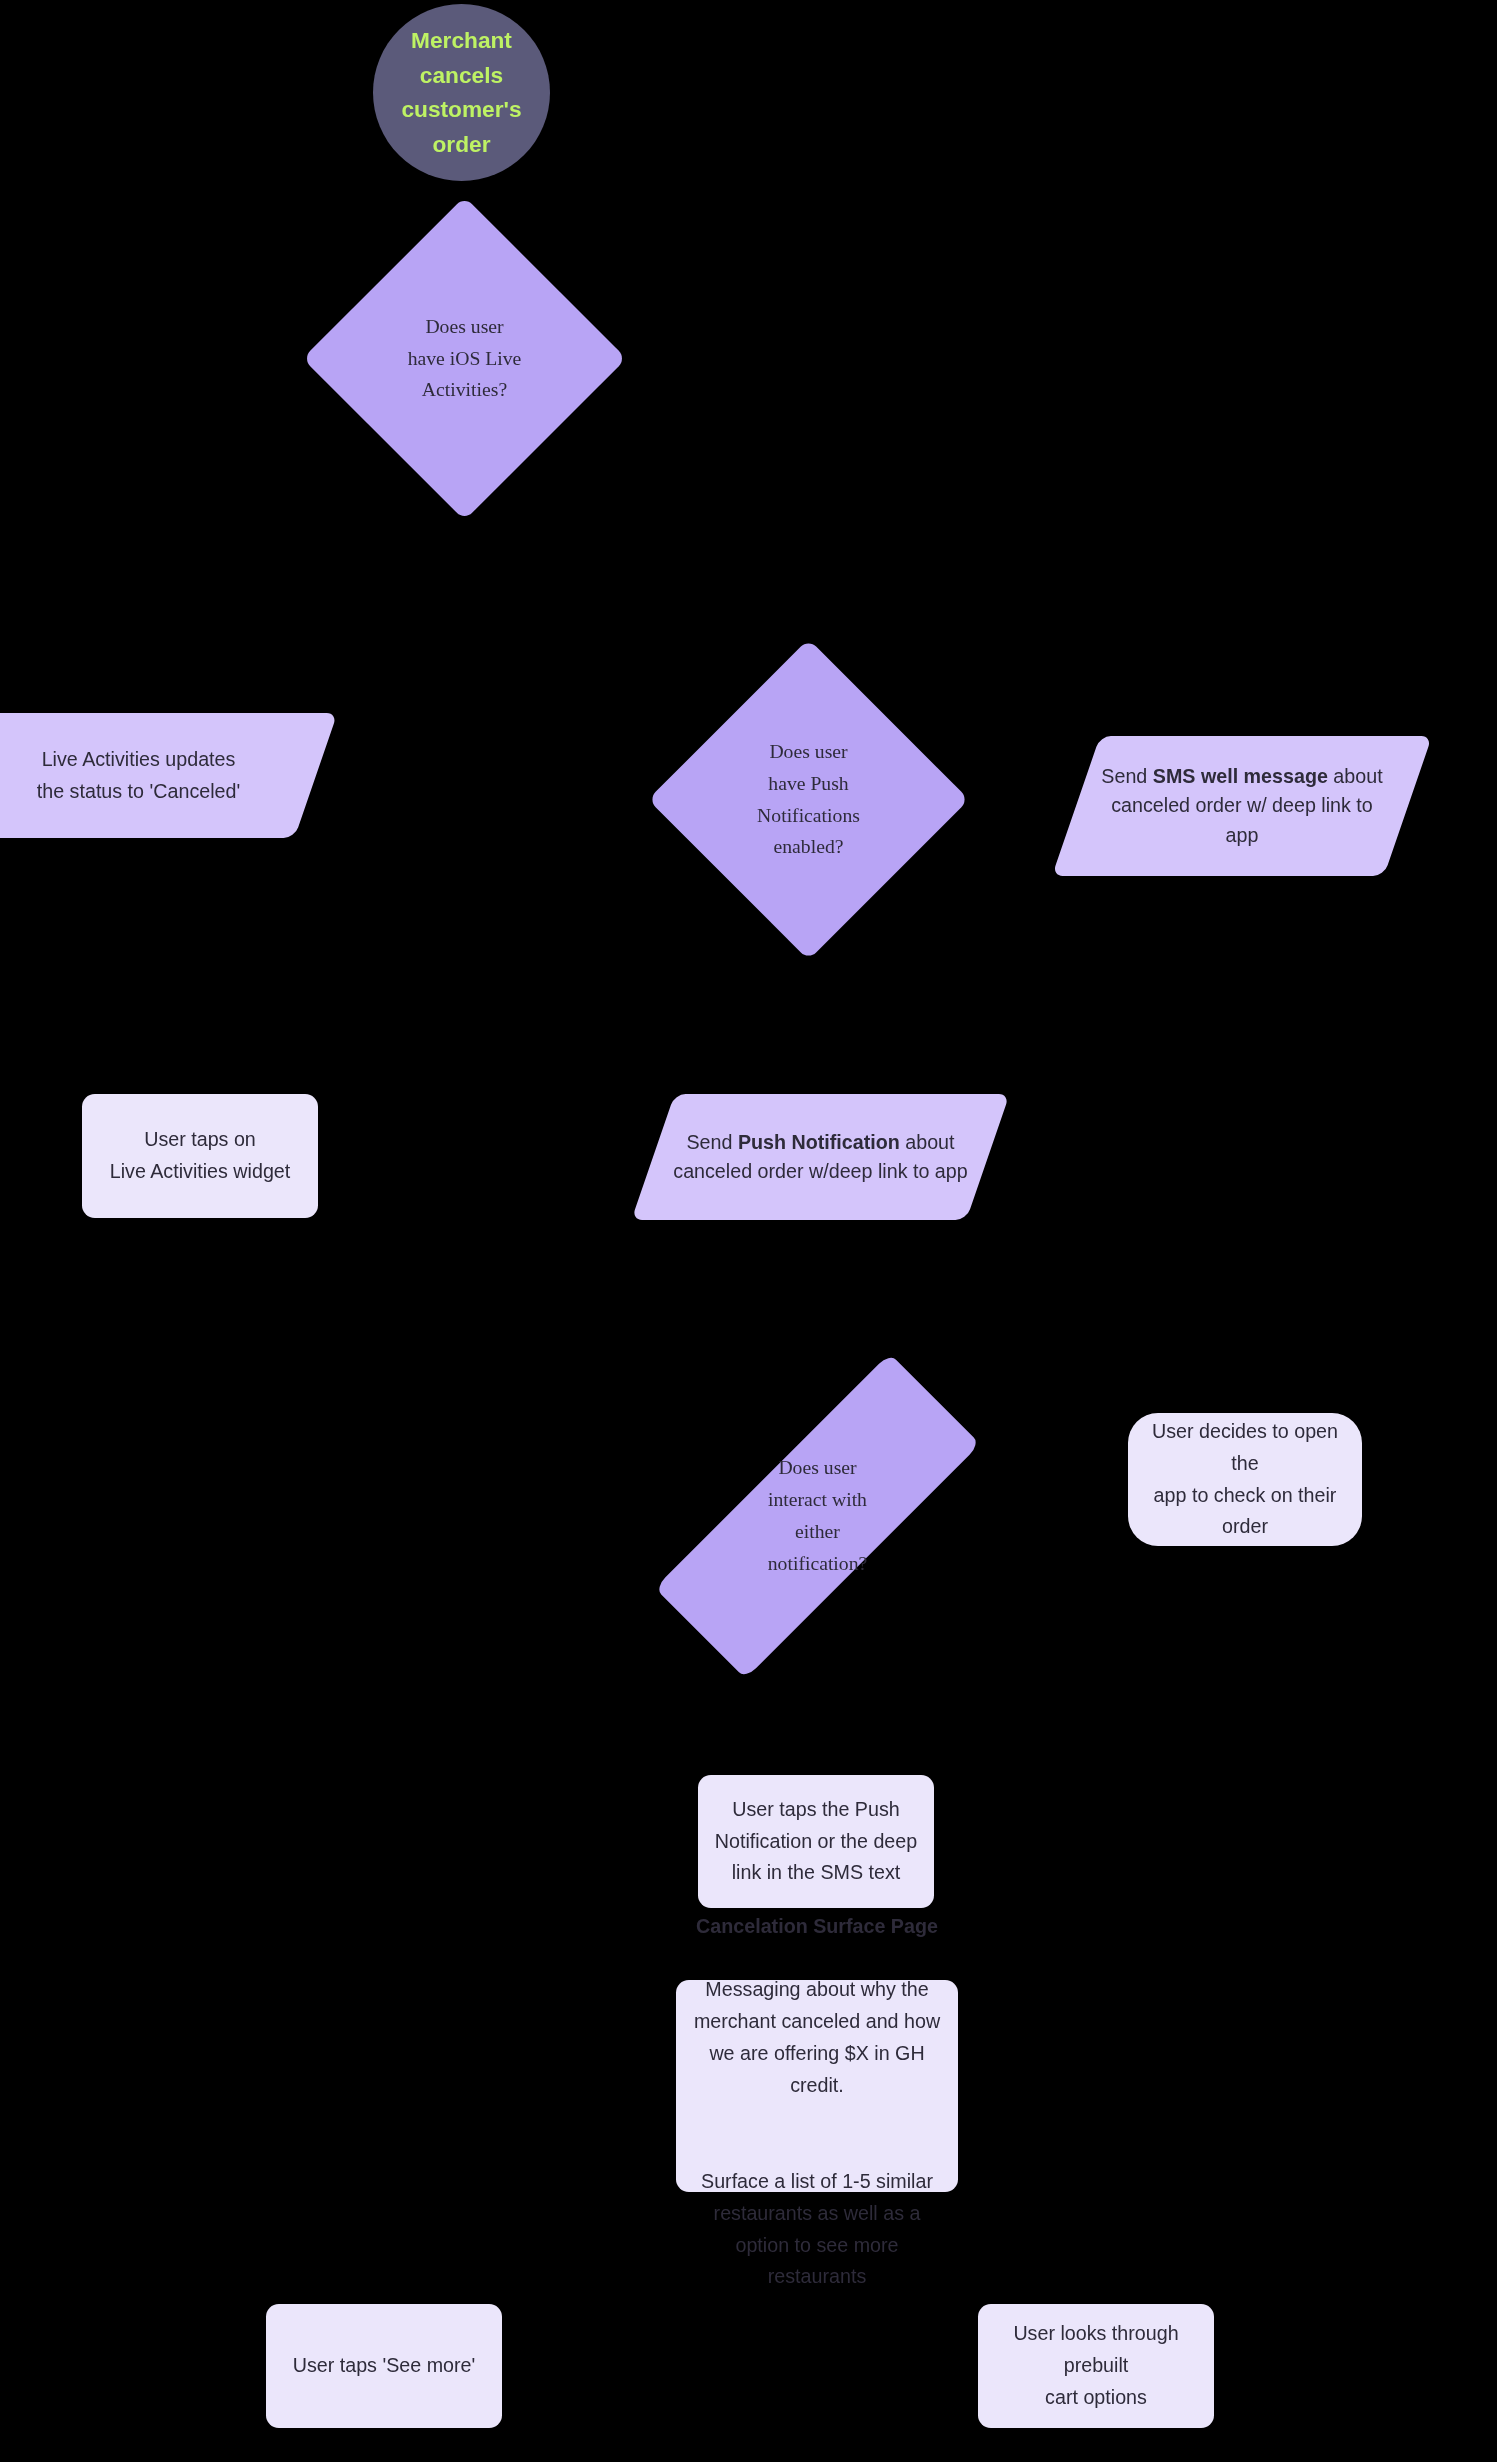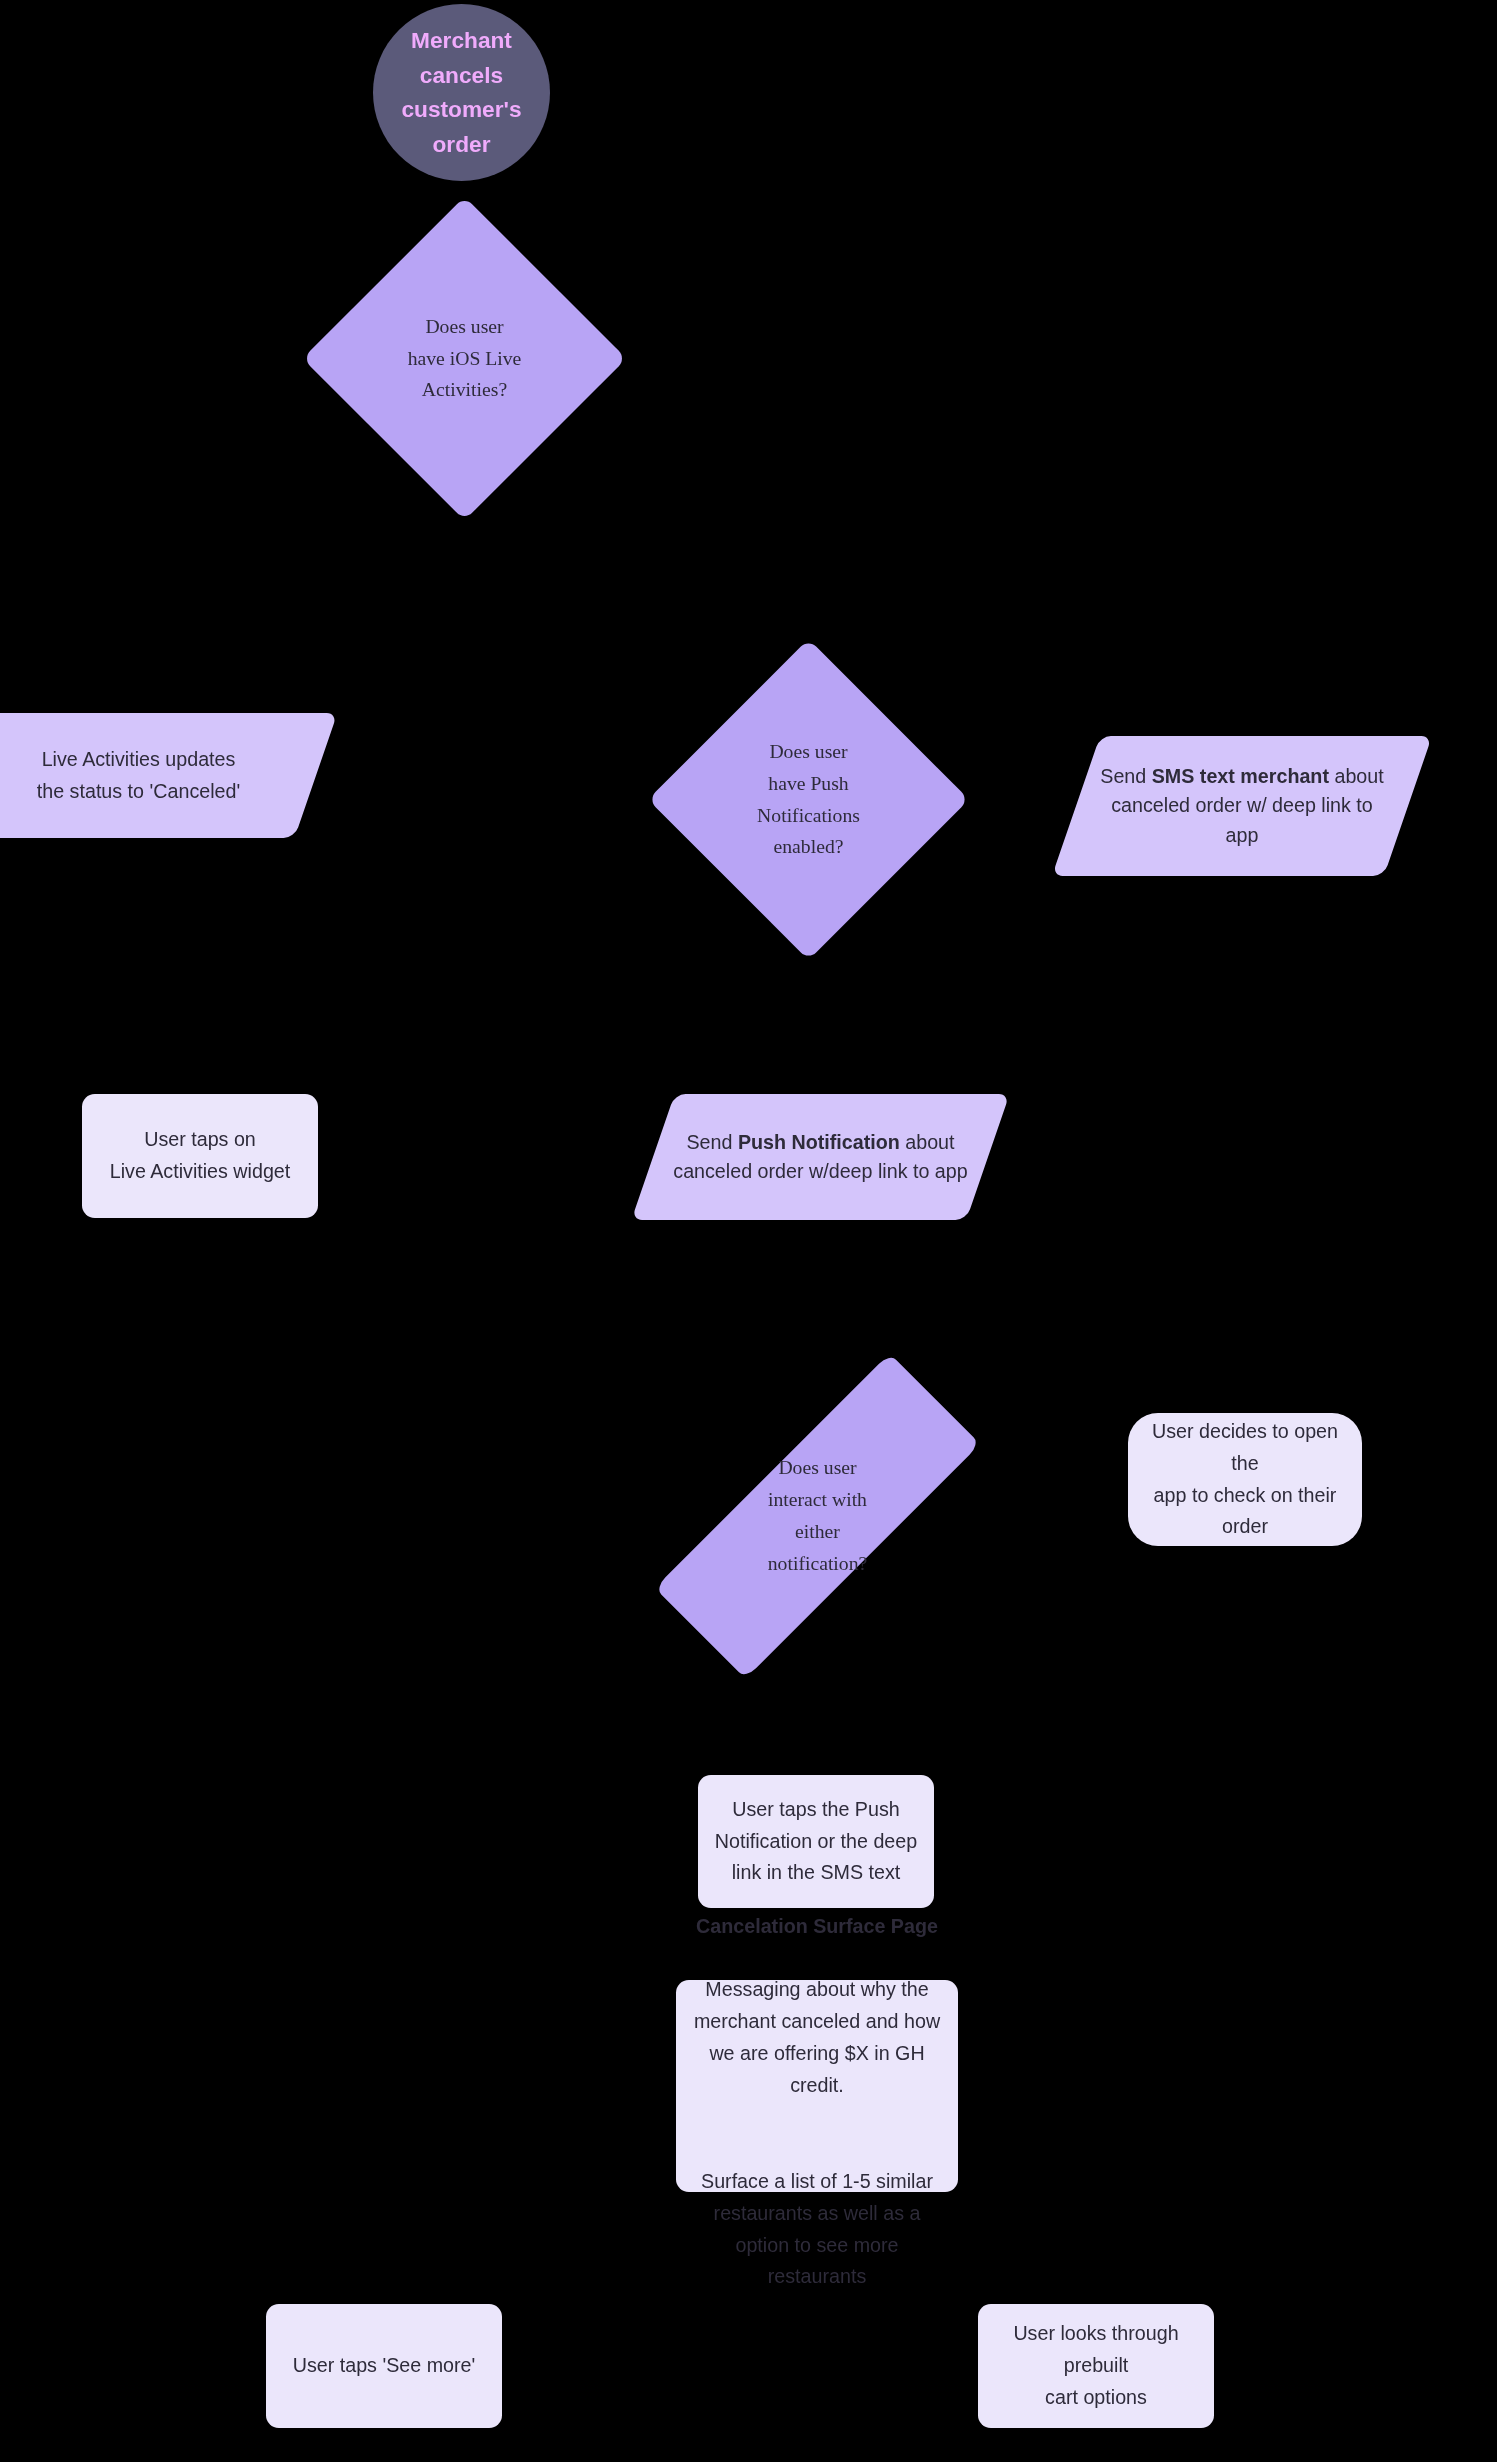--- a/index.html
+++ b/index.html
@@ -36,21 +36,21 @@
   
   .circle{
     border-radius:50%;
     background:#5b5a7a;
     color:#ffffff;
   }
   .circle .txt{
     font-size:22.7px;
     font-weight:700;
     line-height:1.52;
-    color:#f0abfc;
+    color:#bef264;
     padding:0 19.7px;
   }
 
   
   .rect{
     background:#ebe6fb;
     border-radius:12.8px;
   }
   .rect .txt{ font-size:19.7px; font-weight:400; }
 
@@ -113,21 +113,21 @@
   <div class="node diamond" style="left:695px;top:686px;width:227px;height:227px;">
     <div class="shape"></div>
     <div class="txt">Does user
 have Push
 Notifications
 enabled?</div>
   </div>
 
   <div class="node para" style="left:1076px;top:736px;width:332px;height:140px;">
     <div class="shape"></div>
-    <div class="txt tight">Send <span class="b">SMS text merchant</span> about canceled order w/ deep link to app</div>
+    <div class="txt tight">Send <span class="b">SMS well message</span> about canceled order w/ deep link to app</div>
   </div>
 
   <div class="node rect" style="left:47px;top:1094px;width:236px;height:124px;margin-left:35px;">
     <div class="txt">User taps on
 Live Activities widget</div>
   </div>
 
   <div class="node para" style="left:653px;top:1094px;width:335px;height:126px;">
     <div class="shape"></div>
     <div class="txt tight">Send <span class="b">Push Notification</span> about canceled order w/deep link to app</div>

